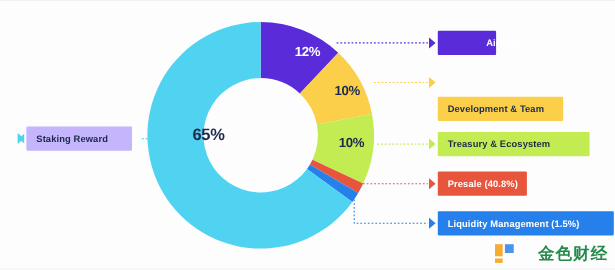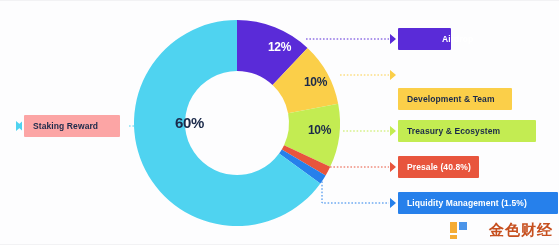--- a/index.html
+++ b/index.html
@@ -84,21 +84,21 @@
   }
   #wm-mark .sq-c {
     position: absolute;
     left: 0; top: 13px;
     width: 7px; height: 4px;
     background: #f5a623;
   }
   #wm-text {
     font-size: 15px;
     font-weight: bold;
-    color: #c2410c;
+    color: #15803d;
     letter-spacing: 1px;
     font-family: Liberation Mono, monospace;
     margin-left: 17px;
   }
 </style>
 </head>
 <body>
 
 <div id="stage">
 
@@ -121,28 +121,28 @@
         <path d="M 330 166 L 389 166" stroke="#e8553d" stroke-width="1" fill="none" stroke-dasharray="1.6 1.8"></path>
         <path d="M 390 161.5 L 395 166 L 390 170.5 Z" fill="#e8553d"></path>
         <path d="M 322 177 L 322 202 L 389 202" stroke="#2680eb" stroke-width="1" fill="none" stroke-dasharray="1.6 1.8"></path>
         <path d="M 390 197.5 L 395 202 L 390 206.5 Z" fill="#2680eb"></path>
         <path d="M 134 125 L 128 125" stroke="#4fd3f0" stroke-width="1" fill="none" stroke-dasharray="1.6 1.8"></path>
         <path d="M 22 120.5 L 17 125 L 22 129.5 Z" fill="#4fd3f0"></path>
       </g>
   </svg>
 
   <div id="slice-label-layer">
-      <div class="pct-label" style="left: 175px; top: 113px; color: rgb(27, 42, 74); font-size: 15px;">60%</div>
+      <div class="pct-label" style="left: 175px; top: 113px; color: rgb(27, 42, 74); font-size: 15px;">65%</div>
       <div class="pct-label" style="left: 268px; top: 39px; color: rgb(255, 255, 255); font-size: 12px;">12%</div>
       <div class="pct-label" style="left: 304px; top: 74px; color: rgb(27, 42, 74); font-size: 12px;">10%</div>
       <div class="pct-label" style="left: 308px; top: 122px; color: rgb(27, 42, 74); font-size: 12px;">10%</div>
     </div>
 
   <div id="legend-layer">
-      <div class="legend-chip" style="left: 24px; top: 114px; width: 96px; background: #fca5a5; color: rgb(27, 42, 74);">
+      <div class="legend-chip" style="left: 24px; top: 114px; width: 96px; background: #c4b5fd; color: rgb(27, 42, 74);">
         <span>Staking Reward</span>
       </div>
       <div class="chip-arrow" style="top: 120px; left: 16px; border-width: 5px 0px 5px 6px; border-color: transparent transparent transparent rgb(79, 211, 240);"></div>
       <div class="legend-chip" style="left: 398px; top: 27px; width: 48px; background: rgb(90, 43, 216); color: rgb(255, 255, 255); padding-left: 44px;">
         <span>Airdrop</span>
       </div>
       <div class="chip-arrow" style="top: 33px; left: 390px; border-width: 5px 0px 5px 6px; border-color: transparent transparent transparent rgb(90, 43, 216);"></div>
       <div class="legend-chip" style="left: 398px; top: 63px; width: 114px; background: rgb(251, 207, 73); color: rgb(27, 42, 74); margin-top: 24px;">
         <span>Development &amp; Team</span>
       </div>

